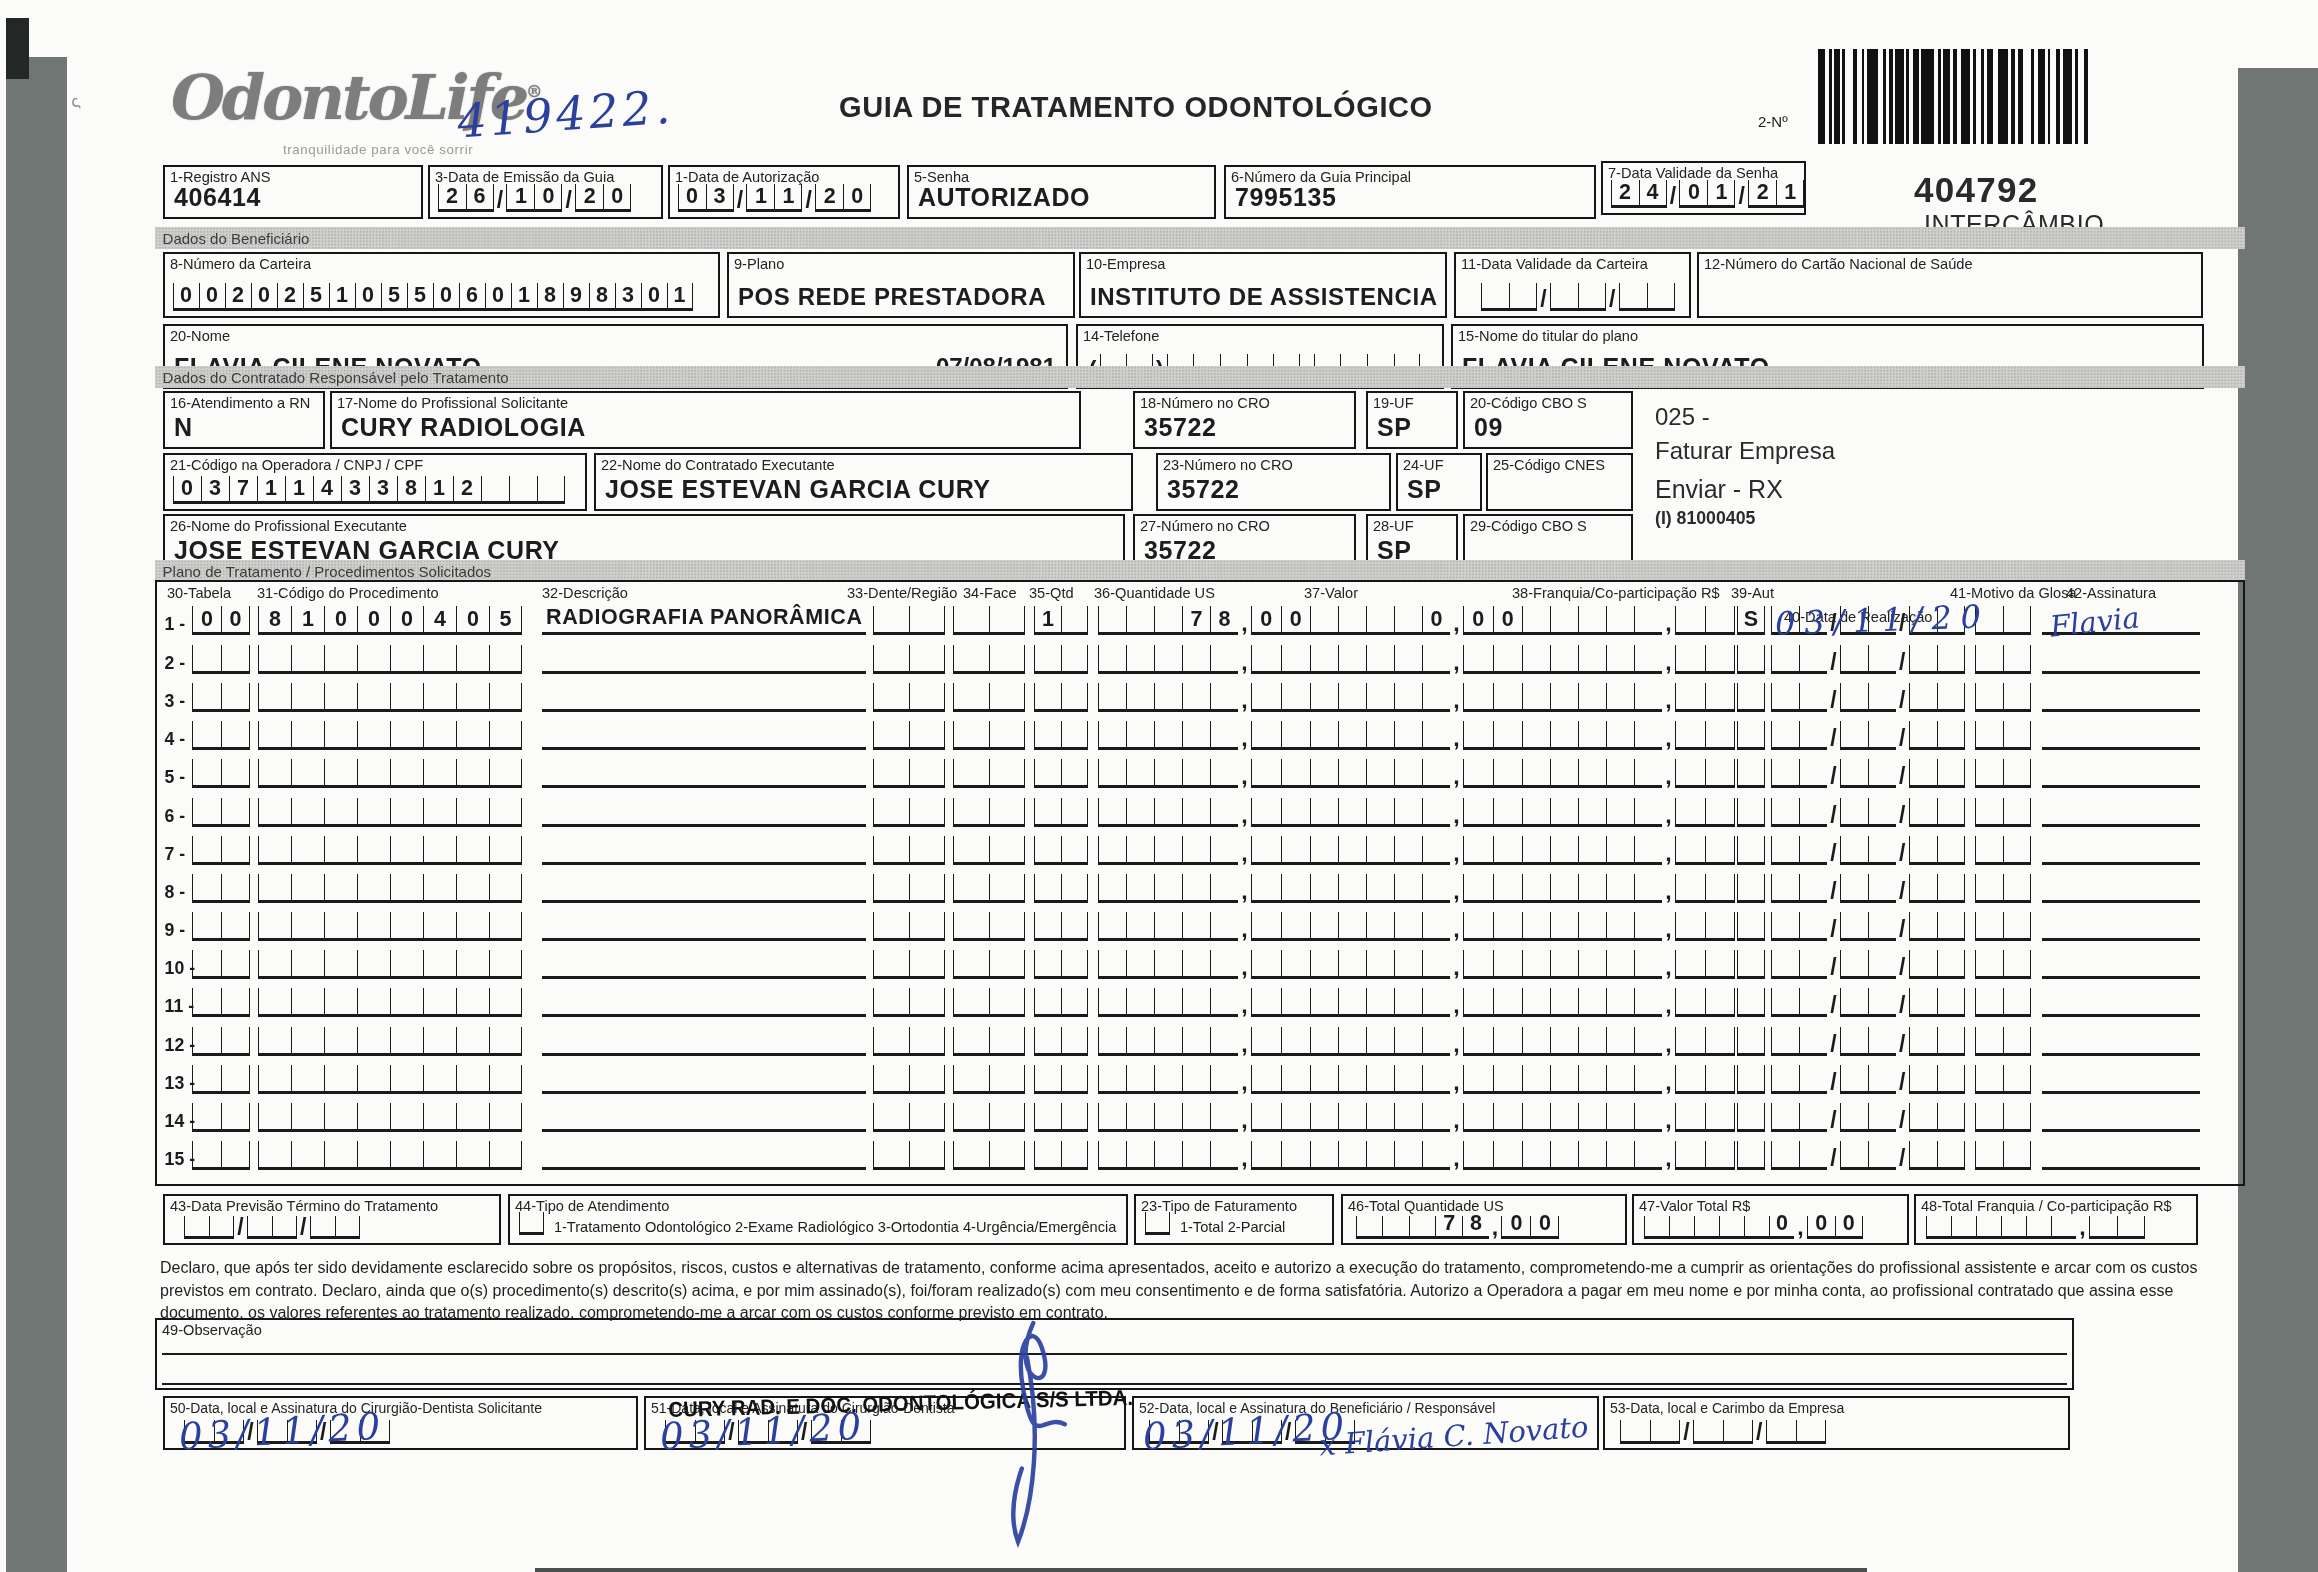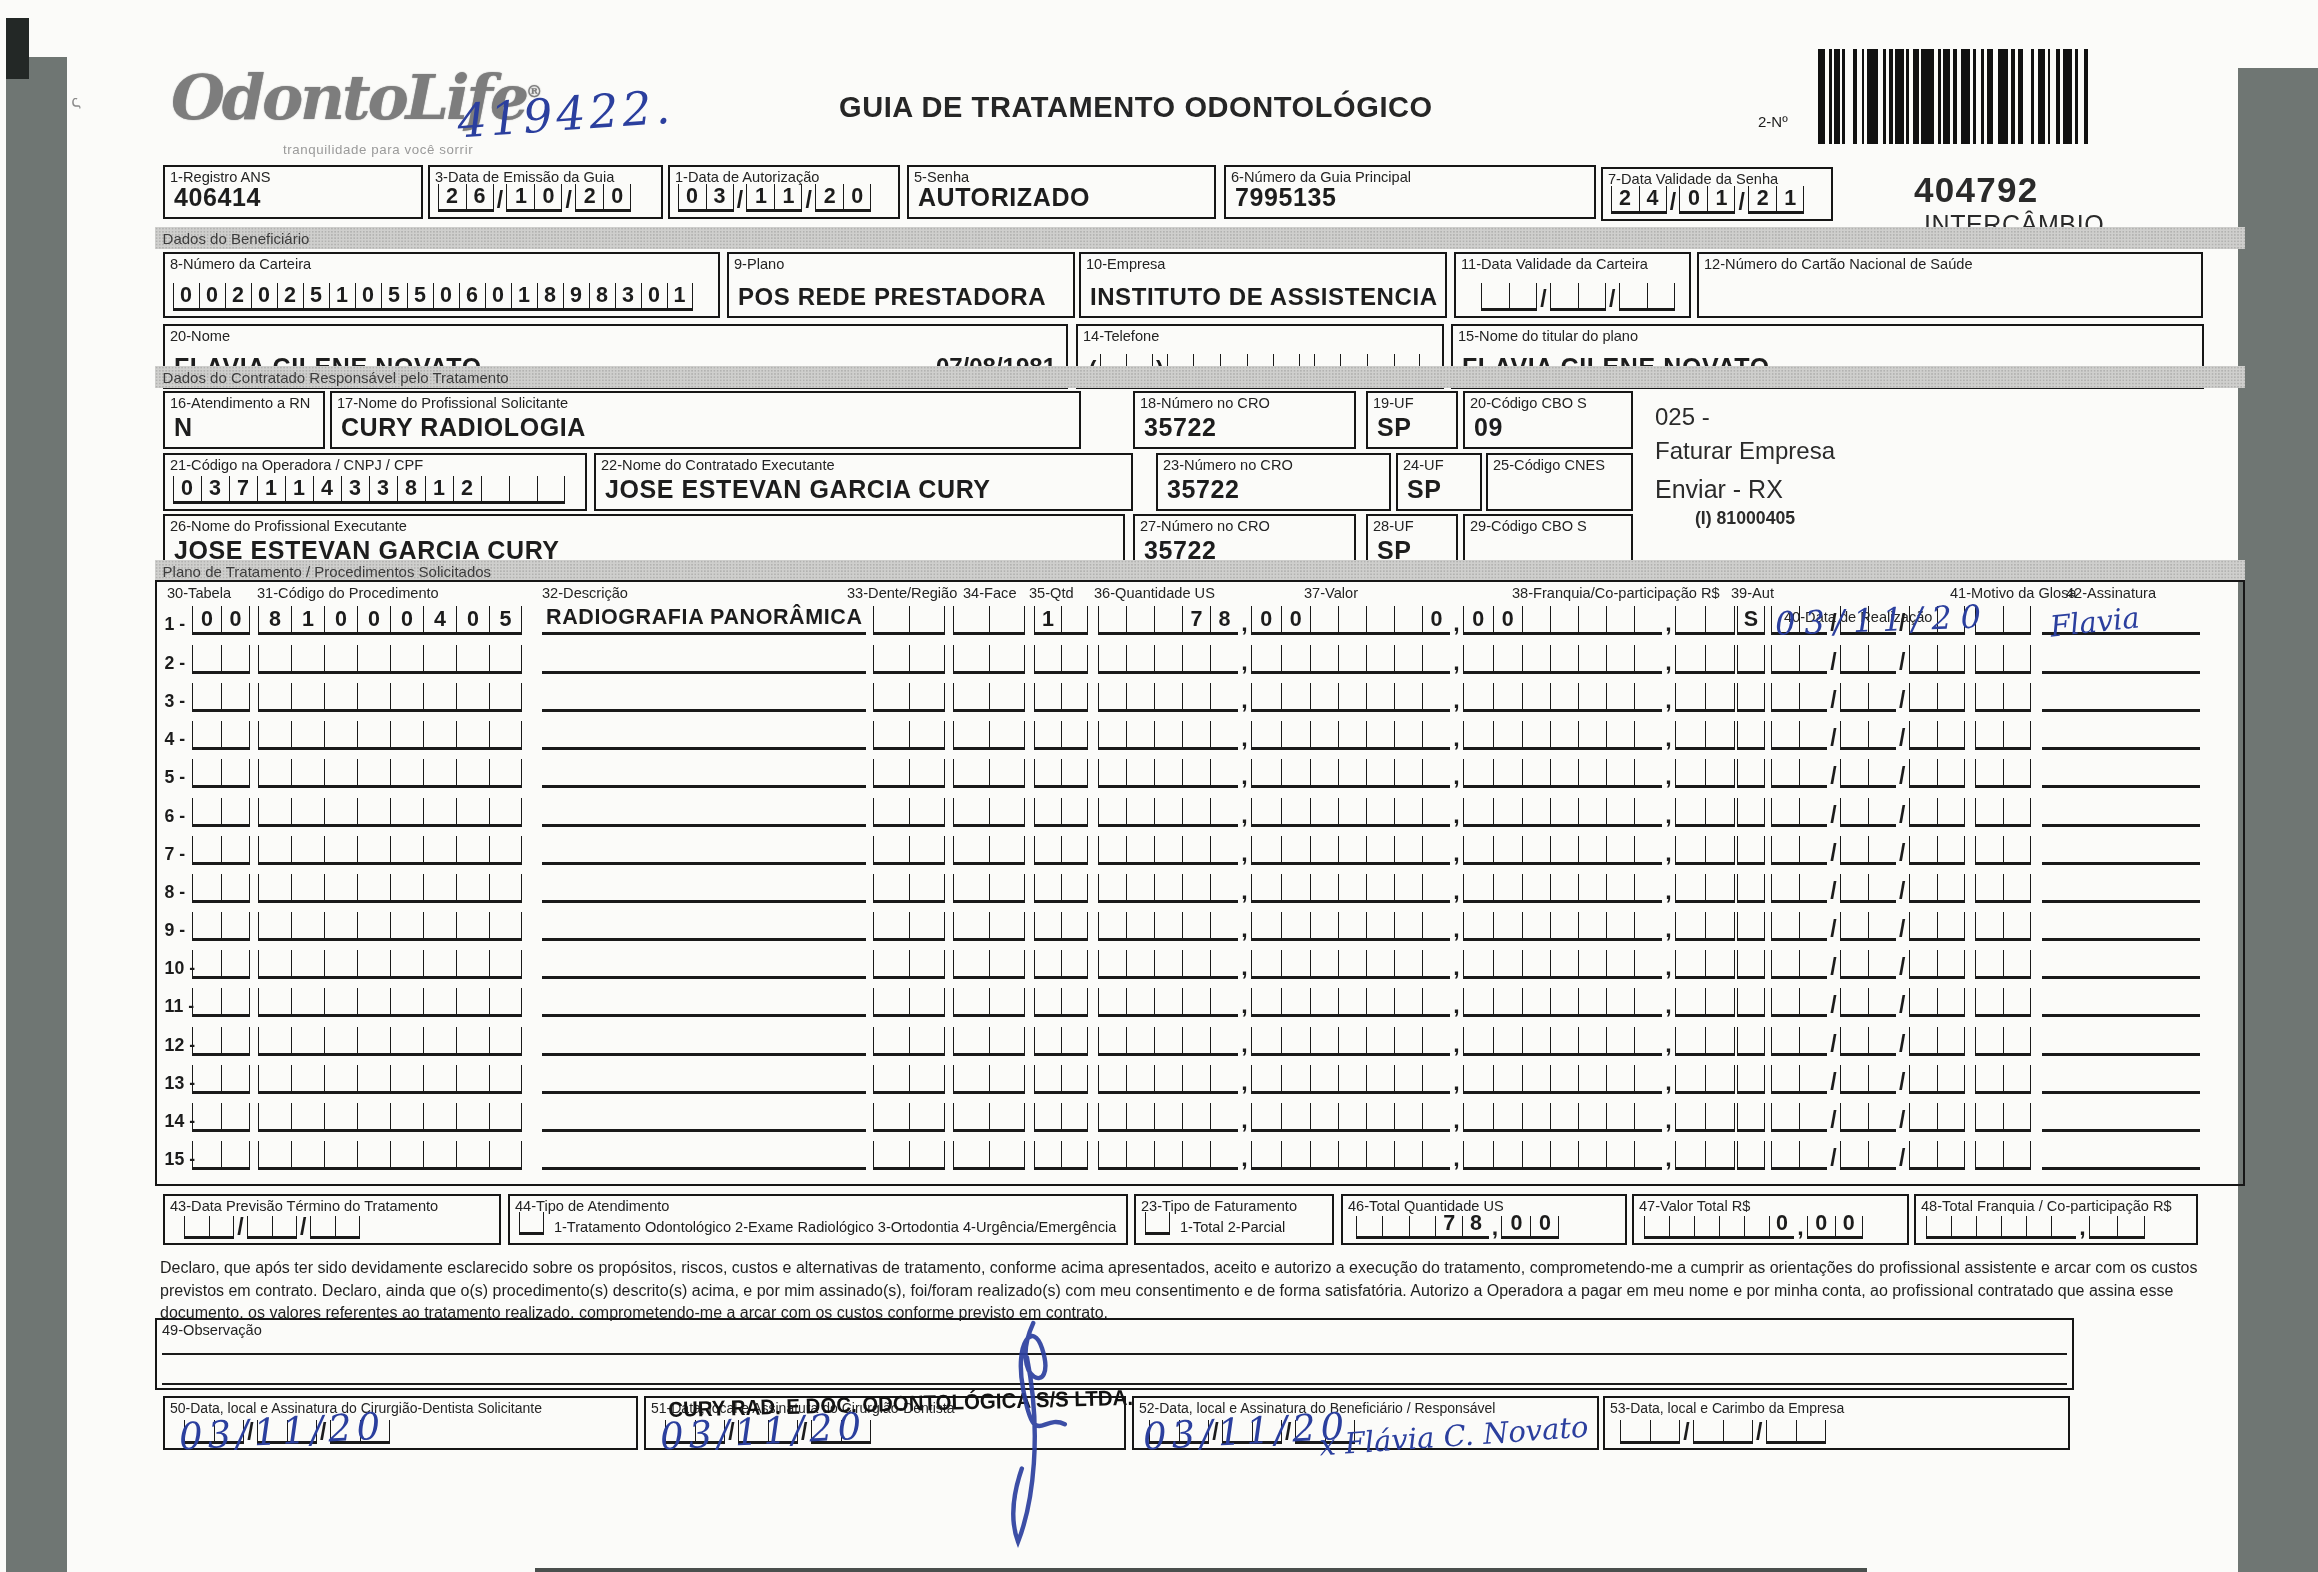--- a/index.html
+++ b/index.html
@@ -48,21 +48,21 @@
       display:flex;justify-content:center;align-items:flex-end;font-size:21.5px;font-weight:bold;line-height:1;padding-bottom:1.9px;}
   .comb .cc:last-child{border-right:1.9px solid #1a1a1a;}
   .slash,.comma,.paren,.dash{font-size:23px;font-weight:bold;line-height:1;padding:0 3.2px;align-self:flex-end;}
   .fbox > .comb{position:absolute;bottom:5px;left:7.6px;}
 
   
   #provider-note{position:absolute;left:1655px;top:403px;color:#2b2b2b;}
   #provider-note .n1{font-size:24px;}
   #provider-note .n2{font-size:24px;margin-top:6.3px;}
   #provider-note .n3{font-size:25px;margin-top:10px;}
-  #provider-note .n4{font-size:17.7px;font-weight:bold;margin-top:3.8px;text-align:center;}
+  #provider-note .n4{font-size:17.7px;font-weight:bold;margin-top:3.8px;}
 
   
   #proc-table{position:absolute;left:155px;top:580px;width:2090px;height:606px;border:2.5px solid #161616;box-sizing:border-box;}
   .thead-lbl{position:absolute;top:3.2px;font-size:14.6px;white-space:nowrap;color:#232323;}
   .prow{position:absolute;left:0;width:100%;height:38px;}
   .prow .rlabel{position:absolute;left:7.6px;bottom:2.5px;font-size:17.7px;font-weight:bold;}
   .prow .comb{position:absolute;bottom:2.5px;}
   .prow .uline{position:absolute;bottom:2.5px;border-bottom:3.2px solid #1a1a1a;height:28px;}
   .prow .dtext{position:absolute;bottom:7.6px;font-size:21.5px;font-weight:bold;letter-spacing:0.6px;white-space:nowrap;}
   .prow .hw{position:absolute;bottom:-1.3px;font-size:32px;white-space:nowrap;}
@@ -199,21 +199,21 @@
     </span>
 </div>
 <div class="fbox" style="left:907px;top:165px;width:309px;height:54px">
   <div class="lbl">5-Senha</div>
   <div class="val">AUTORIZADO</div>
 </div>
 <div class="fbox" style="left:1224px;top:165px;width:372px;height:54px">
   <div class="lbl">6-Número da Guia Principal</div>
   <div class="val">7995135</div>
 </div>
-<div class="fbox" style="left:1601px;top:167px;width:232px;height:54px">
+<div class="fbox" style="left:1601px;top:161px;width:205px;height:54px">
   <div class="lbl">7-Data Validade da Senha</div>
   <span class="comb">
       <span class="comb">
         <span class="cc" style="width: 28px;">2</span>
         <span class="cc" style="width: 28px;">4</span>
       </span>
       <span class="slash">/</span>
       <span class="comb">
         <span class="cc" style="width: 28px;">0</span>
         <span class="cc" style="width: 28px;">1</span>

